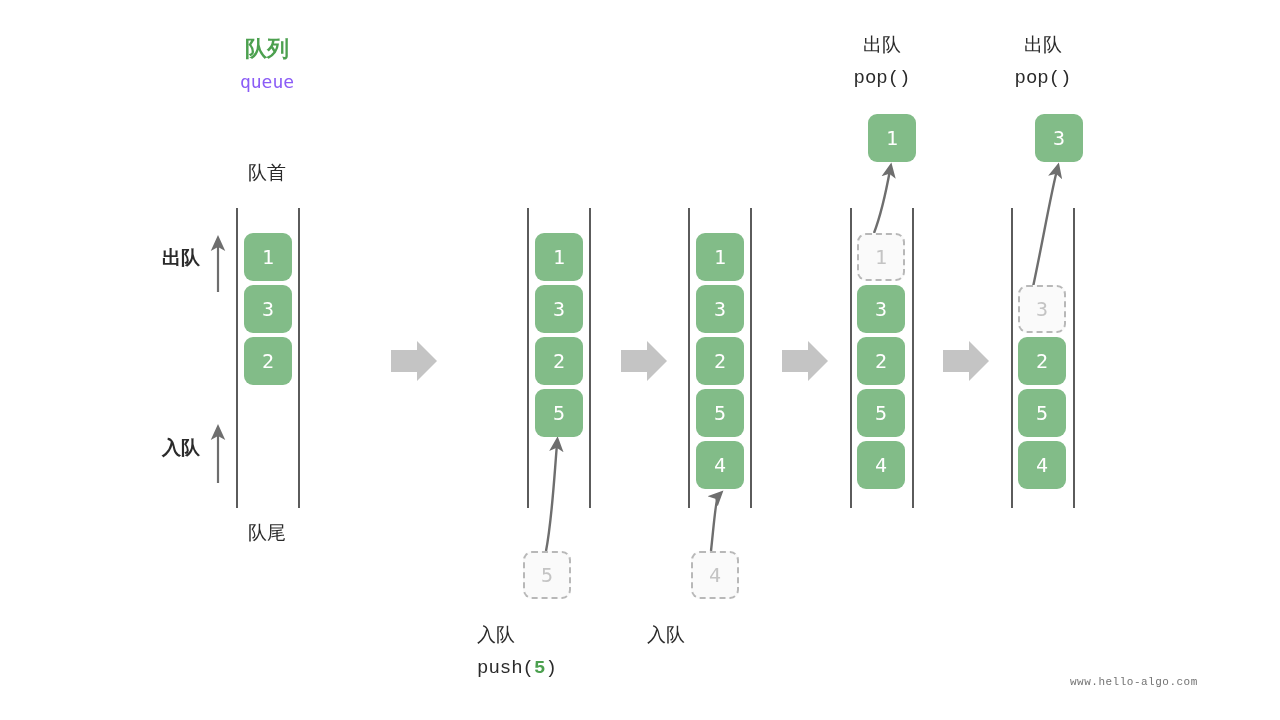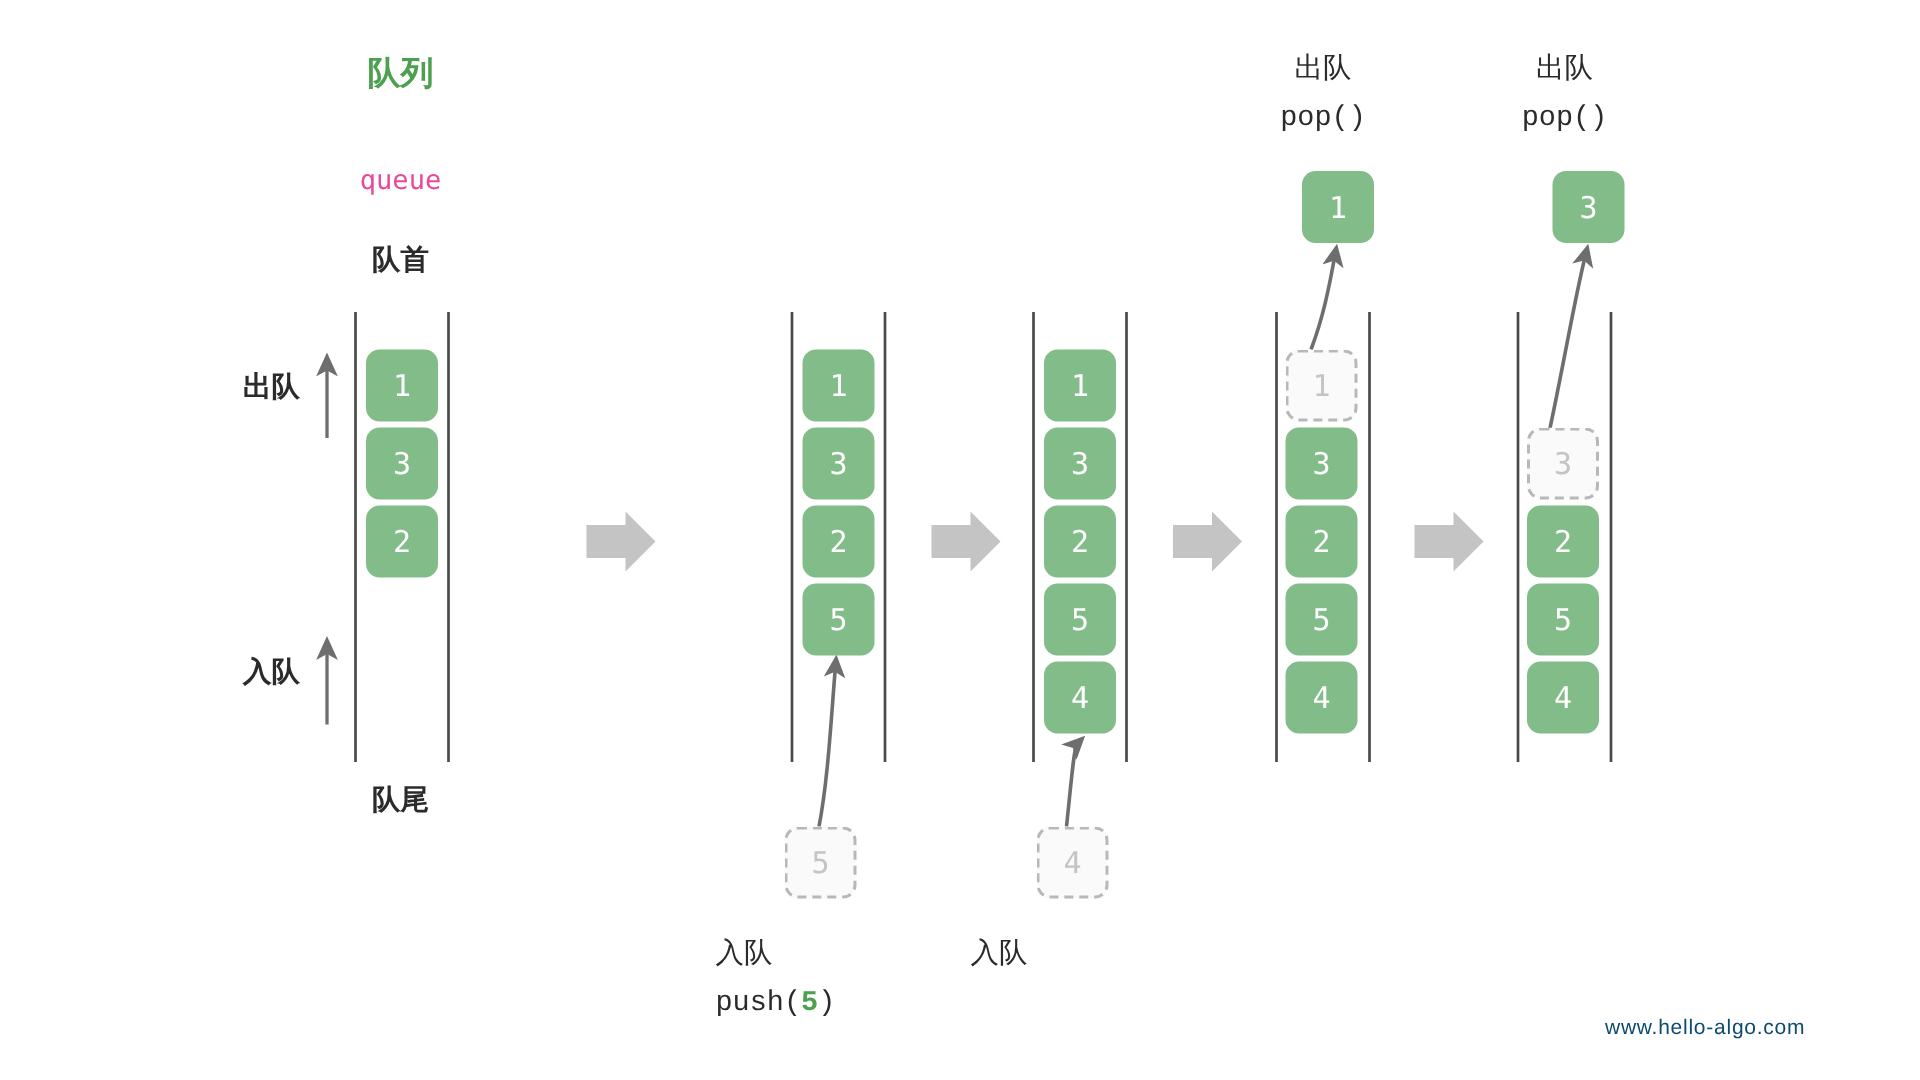--- a/index.html
+++ b/index.html
@@ -11,43 +11,42 @@
   #stage{position:absolute;left:0;top:0;width:1280px;height:596px;}
 
   .abs{position:absolute;}
 
   
   .title-cn{
     font-size:22px;font-weight:bold;color:#4CA04F;
     text-align:center;white-space:nowrap;
   }
   .title-en{
-    font-size:18px;color:#ec4899;text-align:center;white-space:nowrap;
+    font-size:18px;color:#8b5cf6;text-align:center;white-space:nowrap;
     font-family:"DejaVu Sans Mono","Liberation Mono",monospace;
-    margin-top:39px;
   }
   .op-cn{
     font-size:19px;color:#2B2B2B;text-align:center;white-space:nowrap;
   }
   .op-code{
     font-size:19px;color:#2B2B2B;text-align:center;white-space:nowrap;
     font-family:Liberation Mono, monospace;
   }
   .op-code .num{color:#4CA04F;font-weight:bold;}
   .end-label{
-    font-size:19px;font-weight:bold;color:#2B2B2B;
+    font-size:19px;font-weight:normal;color:#2B2B2B;
     text-align:center;white-space:nowrap;
   }
   .side-label{
     font-size:19px;font-weight:bold;color:#2B2B2B;
     text-align:right;white-space:nowrap;
   }
   .watermark{
-    font-size:14px;color:#0c4a6e;white-space:nowrap;
-    font-family:Liberation Sans, sans-serif;
+    font-size:11px;color:#737373;white-space:nowrap;
+    font-family:Liberation Mono, monospace;
     letter-spacing:0.5px;
   }
 
   
   .cell{
     width:48px;height:48px;border-radius:9px;
     display:flex;align-items:center;justify-content:center;
     font-size:20px;
     font-family:"DejaVu Sans Mono","Liberation Mono",monospace;
     box-sizing:border-box;

